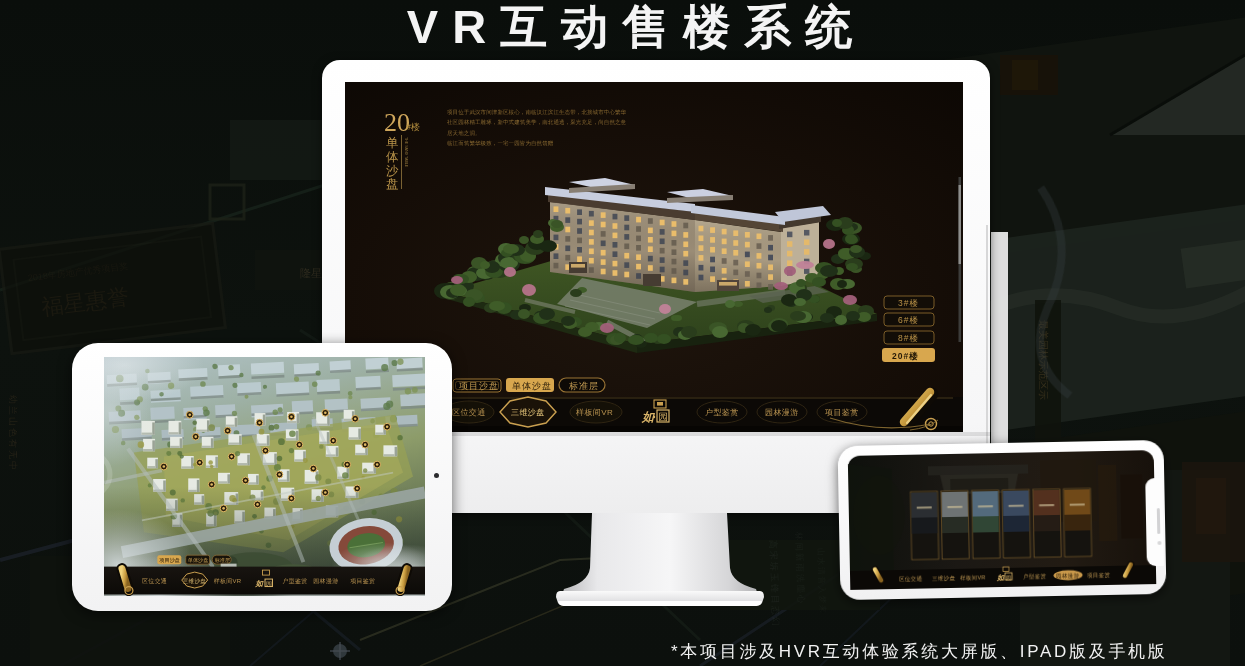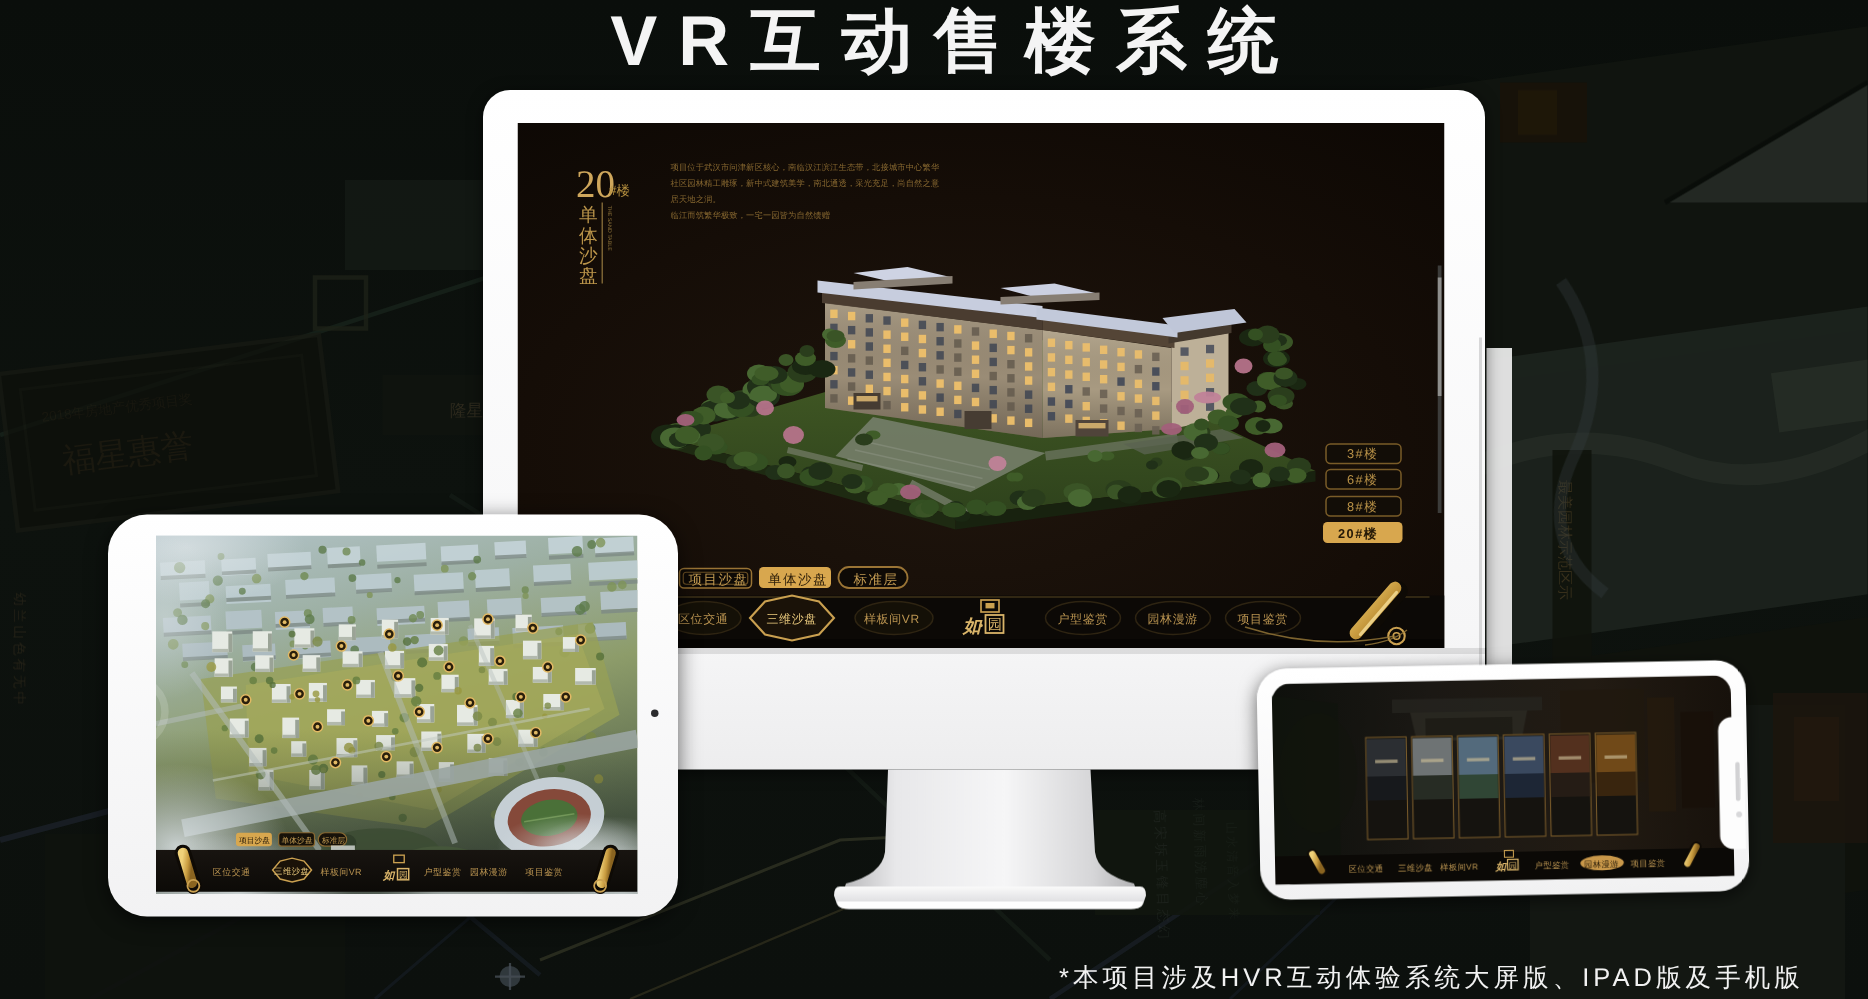--- a/index.html
+++ b/index.html
@@ -1136,13 +1136,13 @@
             <stop offset="1" stop-color="#8a6420"></stop>
  </linearGradient>
 </defs>
 </svg>
 
 <div class="abs" style="left:307px;top:38px;width:17px;height:88px;background:#fdfdfd;border-radius:9px 0 0 9px;"></div>
 <div class="abs" style="left:318px;top:68px;width:3px;height:26px;background:#d2d2d4;border-radius:2px;"></div>
 <div class="abs" style="left:318px;top:101px;width:4px;height:4px;background:#d8d8da;border-radius:50%;"></div>
 </div>
 
-<div class="abs" style="left:671px;top:640px;font-size:17px;color:#f2f2f2;letter-spacing:2.7px;margin-left:35px;">*本项目涉及HVR互动体验系统大屏版、IPAD版及手机版</div>
+<div class="abs" style="left:671px;top:640px;font-size:17px;color:#f2f2f2;letter-spacing:2.7px;">*本项目涉及HVR互动体验系统大屏版、IPAD版及手机版</div>
 </div>
 </body></html>

